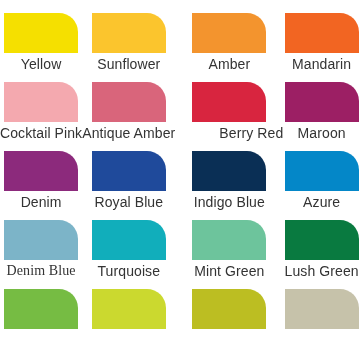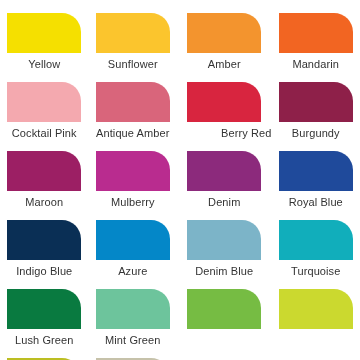--- a/index.html
+++ b/index.html
@@ -45,21 +45,21 @@
     border-top-left-radius: 0;
     border-top-right-radius: 19px;
     border-bottom-right-radius: 0;
     border-bottom-left-radius: 0;
     background: #cccccc;
     flex: 0 0 auto;
   }
 
   .swatch-label {
     margin-top: 6px;
-    font-size: 11px;
+    font-size: 14px;
     line-height: 10px;
     color: #333333;
     text-align: center;
     letter-spacing: 0.1px;
     white-space: nowrap;
     font-family: "Liberation Sans", sans-serif;
   }
 </style>
 </head>
 <body>
@@ -87,62 +87,54 @@
     </div>
     <div class="swatch-cell">
       <div class="swatch-chip" style="width: 74px; height: 40px; border-top-right-radius: 19px; background-color: rgb(217, 101, 123);"></div>
       <div class="swatch-label" style="color: rgb(51, 51, 51);">Antique Amber</div>
     </div>
     <div class="swatch-cell">
       <div class="swatch-chip" style="width: 74px; height: 40px; border-top-right-radius: 19px; background-color: rgb(216, 37, 63);"></div>
       <div class="swatch-label" style="color: rgb(51, 51, 51); padding-left: 44px;">Berry Red</div>
     </div>
     <div class="swatch-cell">
-      <div class="swatch-chip" style="width: 74px; height: 40px; border-top-right-radius: 19px; background-color: rgb(142, 32, 73);"></div>
-      <div class="swatch-label" style="color: rgb(51, 51, 51);">Burgundy</div>
-    </div>
-    <div class="swatch-cell">
       <div class="swatch-chip" style="width: 74px; height: 40px; border-top-right-radius: 19px; background-color: rgb(156, 31, 100);"></div>
       <div class="swatch-label" style="color: rgb(51, 51, 51);">Maroon</div>
-    </div>
-    <div class="swatch-cell">
-      <div class="swatch-chip" style="width: 74px; height: 40px; border-top-right-radius: 19px; background-color: rgb(185, 44, 143);"></div>
-      <div class="swatch-label" style="color: rgb(51, 51, 51);">Mulberry</div>
     </div>
     <div class="swatch-cell">
       <div class="swatch-chip" style="width: 74px; height: 40px; border-top-right-radius: 19px; background-color: rgb(140, 42, 124);"></div>
       <div class="swatch-label" style="color: rgb(51, 51, 51);">Denim</div>
     </div>
     <div class="swatch-cell">
       <div class="swatch-chip" style="width: 74px; height: 40px; border-top-right-radius: 19px; background-color: rgb(31, 74, 155);"></div>
       <div class="swatch-label" style="color: rgb(51, 51, 51);">Royal Blue</div>
     </div>
     <div class="swatch-cell">
       <div class="swatch-chip" style="width: 74px; height: 40px; border-top-right-radius: 19px; background-color: rgb(10, 47, 85);"></div>
       <div class="swatch-label" style="color: rgb(51, 51, 51);">Indigo Blue</div>
     </div>
     <div class="swatch-cell">
       <div class="swatch-chip" style="width: 74px; height: 40px; border-top-right-radius: 19px; background-color: rgb(4, 135, 200);"></div>
       <div class="swatch-label" style="color: rgb(51, 51, 51);">Azure</div>
     </div>
     <div class="swatch-cell">
       <div class="swatch-chip" style="width: 74px; height: 40px; border-top-right-radius: 19px; background-color: rgb(124, 180, 200);"></div>
-      <div class="swatch-label" style="color: rgb(51, 51, 51);">Denim Blue</div>
+      <div class="swatch-label" style="color: rgb(51, 51, 51); font-family: Liberation Serif, serif;">Denim Blue</div>
     </div>
     <div class="swatch-cell">
       <div class="swatch-chip" style="width: 74px; height: 40px; border-top-right-radius: 19px; background-color: rgb(17, 174, 187);"></div>
       <div class="swatch-label" style="color: rgb(51, 51, 51);">Turquoise</div>
     </div>
     <div class="swatch-cell">
+      <div class="swatch-chip" style="width: 74px; height: 40px; border-top-right-radius: 19px; background-color: rgb(109, 196, 156);"></div>
+      <div class="swatch-label" style="color: rgb(51, 51, 51);">Mint Green</div>
+    </div>
+    <div class="swatch-cell">
       <div class="swatch-chip" style="width: 74px; height: 40px; border-top-right-radius: 19px; background-color: rgb(9, 122, 64);"></div>
       <div class="swatch-label" style="color: rgb(51, 51, 51);">Lush Green</div>
-    </div>
-    <div class="swatch-cell">
-      <div class="swatch-chip" style="width: 74px; height: 40px; border-top-right-radius: 19px; background-color: rgb(109, 196, 156);"></div>
-      <div class="swatch-label" style="color: rgb(51, 51, 51);">Mint Green</div>
     </div>
     <div class="swatch-cell">
       <div class="swatch-chip" style="width: 74px; height: 40px; border-top-right-radius: 19px; background-color: rgb(118, 188, 67);"></div>
     </div>
     <div class="swatch-cell">
       <div class="swatch-chip" style="width: 74px; height: 40px; border-top-right-radius: 19px; background-color: rgb(203, 217, 47);"></div>
     </div>
     <div class="swatch-cell">
       <div class="swatch-chip" style="width: 74px; height: 40px; border-top-right-radius: 19px; background-color: rgb(188, 190, 34);"></div>
     </div>

